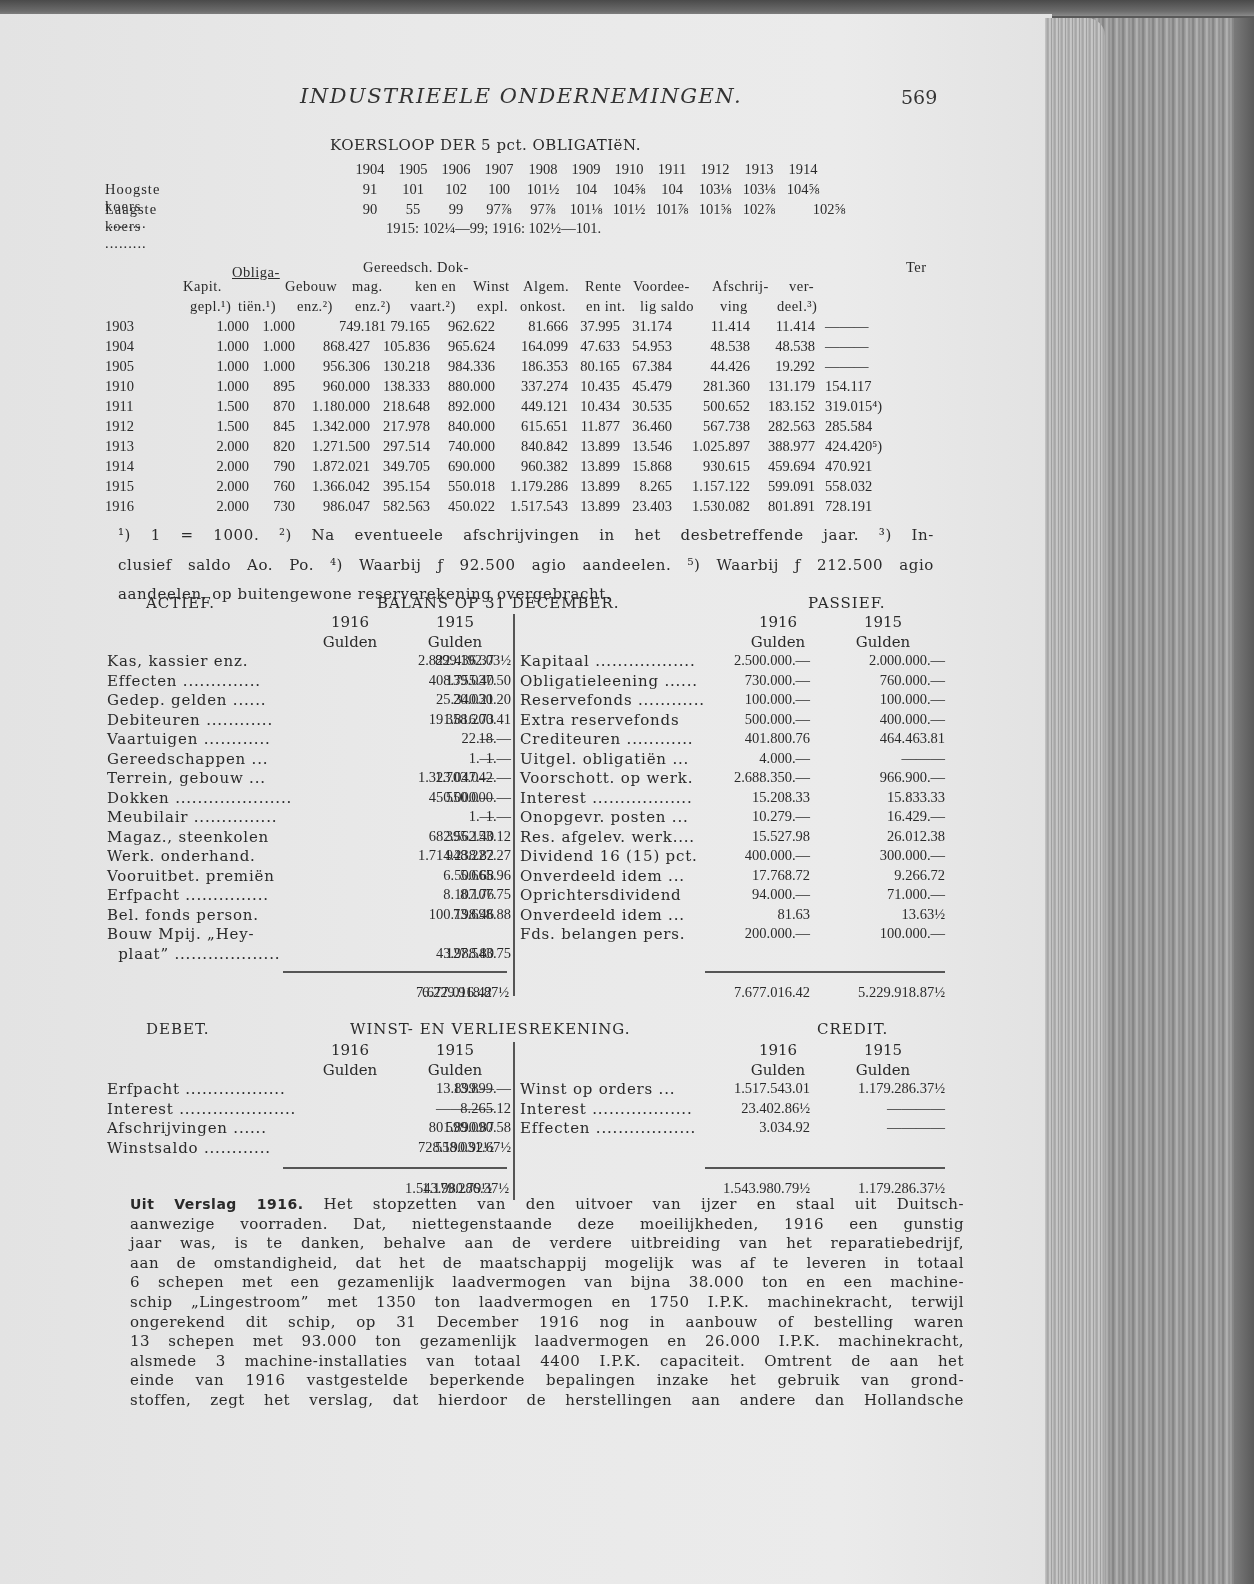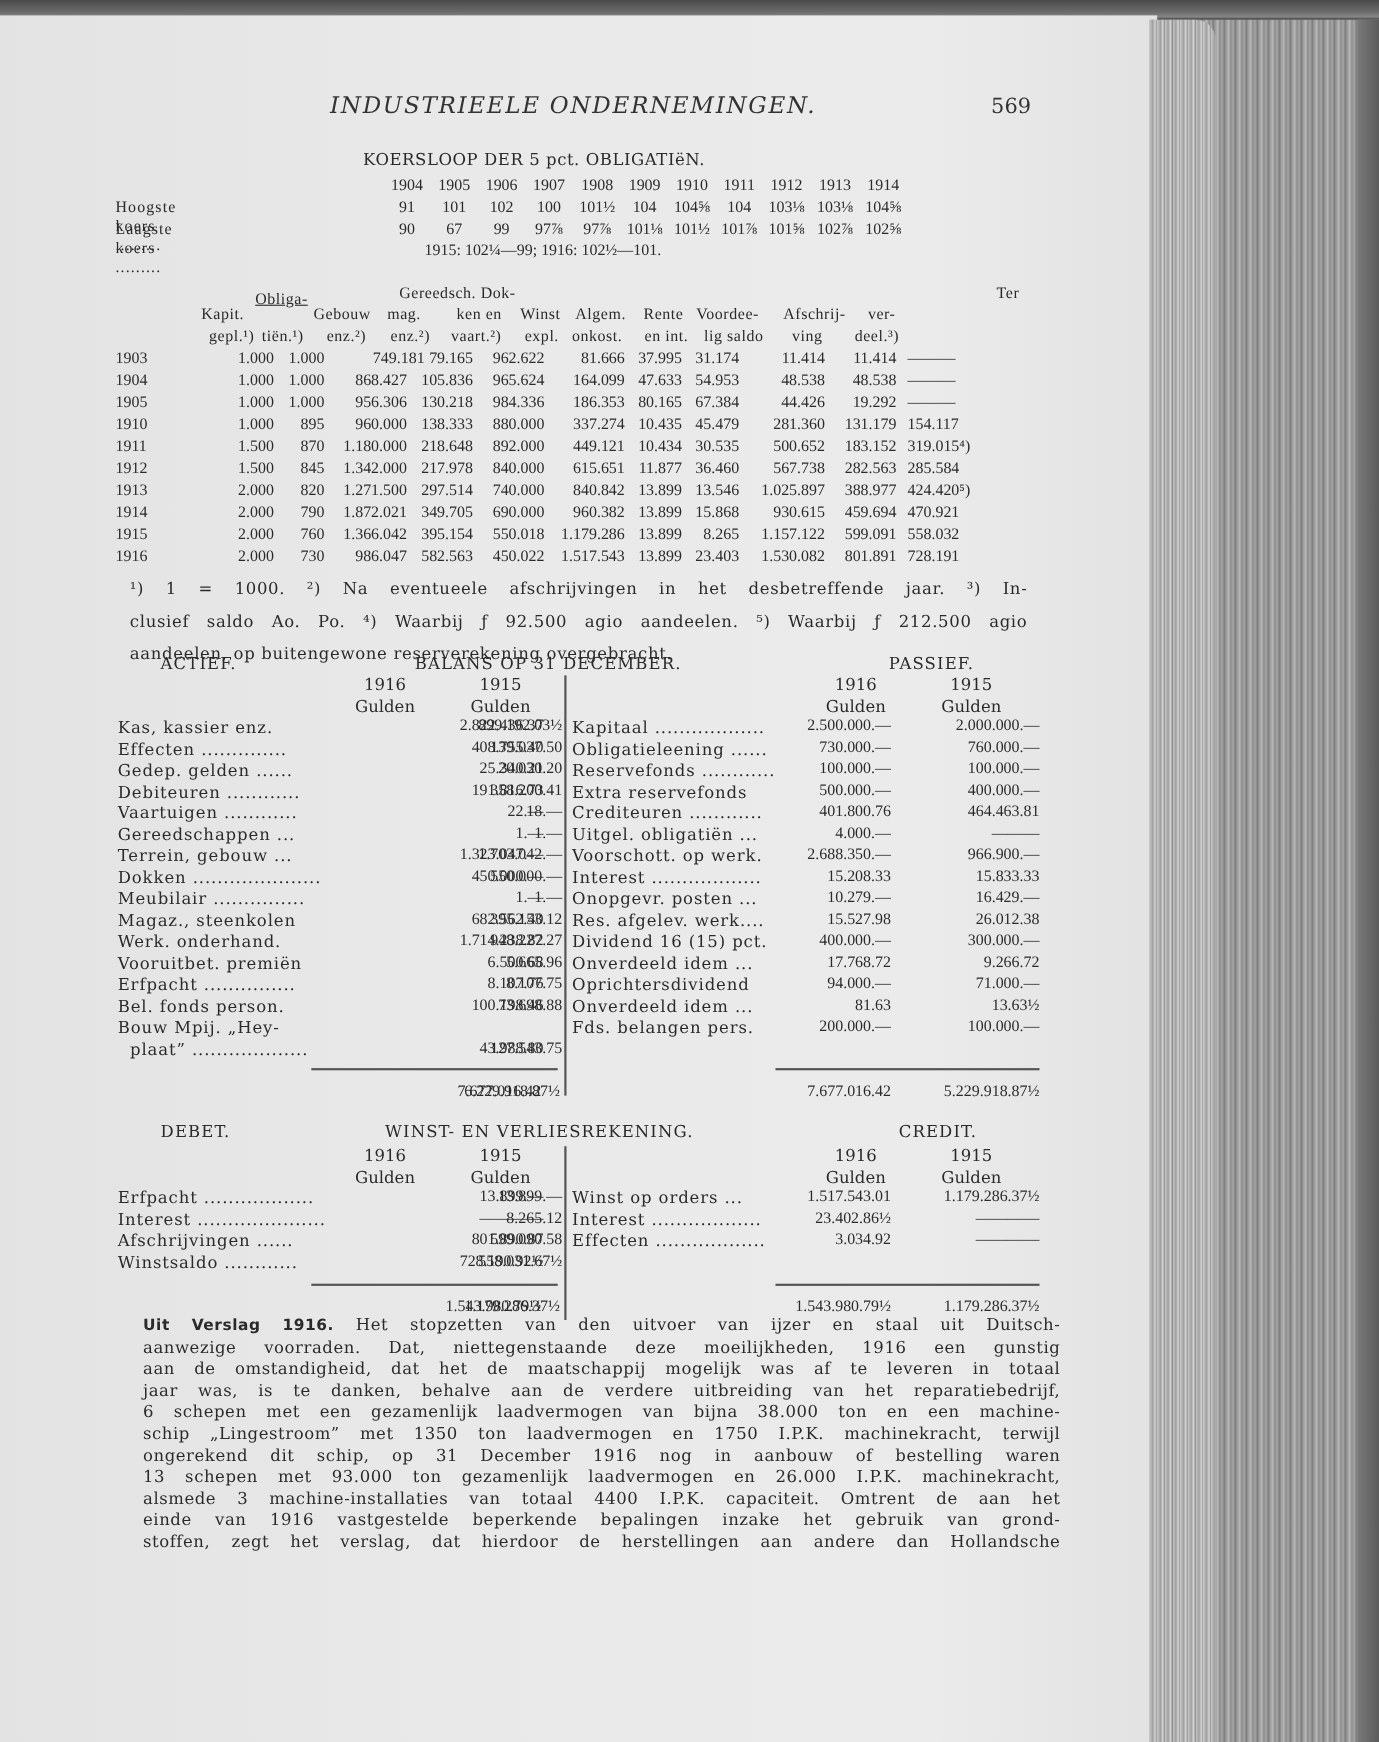--- a/index.html
+++ b/index.html
@@ -105,30 +105,30 @@
   <span class="v" style="left:461px">104</span>
   <span class="v" style="left:504px">104⅝</span>
   <span class="v" style="left:547px">104</span>
   <span class="v" style="left:590px">103⅛</span>
   <span class="v" style="left:634px">103⅛</span>
   <span class="v" style="left:678px">104⅝</span>
 </div>
 <div class="krow" style="top:201px;">
   <span class="lbl cond">Laagste koers .........</span>
   <span class="v" style="left:245px">90</span>
-  <span class="v" style="left:288px">67</span>
+  <span class="v" style="left:288px">55</span>
   <span class="v" style="left:331px">99</span>
   <span class="v" style="left:374px">97⅞</span>
   <span class="v" style="left:418px">97⅞</span>
   <span class="v" style="left:461px">101⅛</span>
   <span class="v" style="left:504px">101½</span>
   <span class="v" style="left:547px">101⅞</span>
   <span class="v" style="left:590px">101⅝</span>
   <span class="v" style="left:634px">102⅞</span>
-  <span class="v" style="left:678px">102⅝</span>
+  <span class="v" style="left:704px">102⅝</span>
 </div>
 <div class="abs koers-note cond">1915: 102¼—99; 1916: 102½—101.</div>
 
 <div class="mh cond" style="left:363px; top:259px;">Gereedsch. Dok-</div>
 <div class="mh cond" style="left:906px; top:259px;">Ter</div>
 
 <div class="mh cond" style="left:183px; top:278px;">Kapit.</div>
 <div class="mh cond" style="left:232px; top:264px;text-decoration:underline;">Obliga-</div>
 <div class="mh cond" style="left:285px; top:278px;">Gebouw</div>
 <div class="mh cond" style="left:352px; top:278px;">mag.</div>
@@ -547,22 +547,22 @@
   <span class="num" style="left:300px;width:104px;">1.179.286.37½</span>
 </div>
 <div class="brow" style="left:520px; top:1180px; width:425px;">
   <span class="num" style="left:150px;width:140px;">1.543.980.79½</span>
   <span class="num" style="left:300px;width:125px;">1.179.286.37½</span>
 </div>
 
 <div class="abs body-text">
   <p><span class="lead">Uit Verslag 1916.</span><span> Het stopzetten van den uitvoer van ijzer en staal uit Duitsch-</span></p>
   <p>aanwezige voorraden. Dat, niettegenstaande deze moeilijkheden, 1916 een gunstig</p>
+  <p>jaar was, is te danken, behalve aan de verdere uitbreiding van het reparatiebedrijf,</p>
   <p>aan de omstandigheid, dat het de maatschappij mogelijk was af te leveren in totaal</p>
-  <p>jaar was, is te danken, behalve aan de verdere uitbreiding van het reparatiebedrijf,</p>
   <p>6 schepen met een gezamenlijk laadvermogen van bijna 38.000 ton en een machine-</p>
   <p>schip „Lingestroom” met 1350 ton laadvermogen en 1750 I.P.K. machinekracht, terwijl</p>
   <p>ongerekend dit schip, op 31 December 1916 nog in aanbouw of bestelling waren</p>
   <p>13 schepen met 93.000 ton gezamenlijk laadvermogen en 26.000 I.P.K. machinekracht,</p>
   <p>alsmede 3 machine-installaties van totaal 4400 I.P.K. capaciteit. Omtrent de aan het</p>
   <p>einde van 1916 vastgestelde beperkende bepalingen inzake het gebruik van grond-</p>
   <p>stoffen, zegt het verslag, dat hierdoor de herstellingen aan andere dan Hollandsche</p>
 </div>
 
 </body></html>

